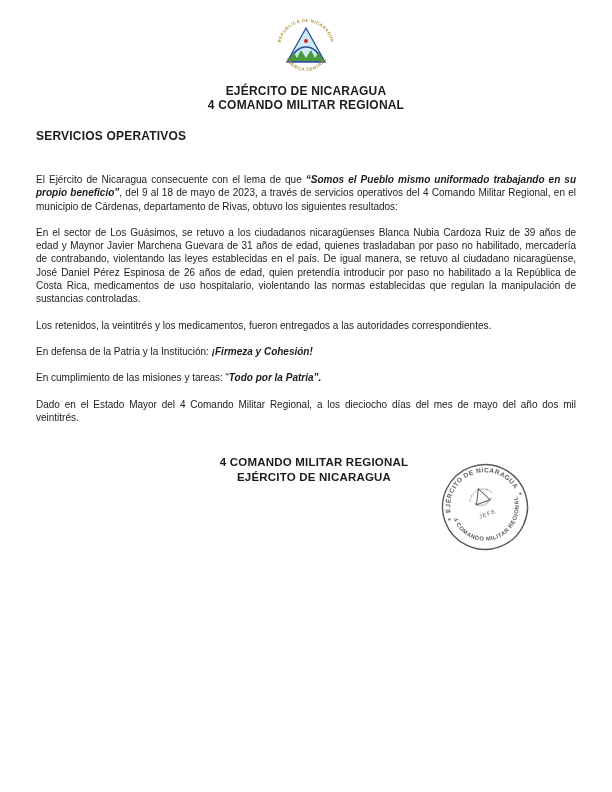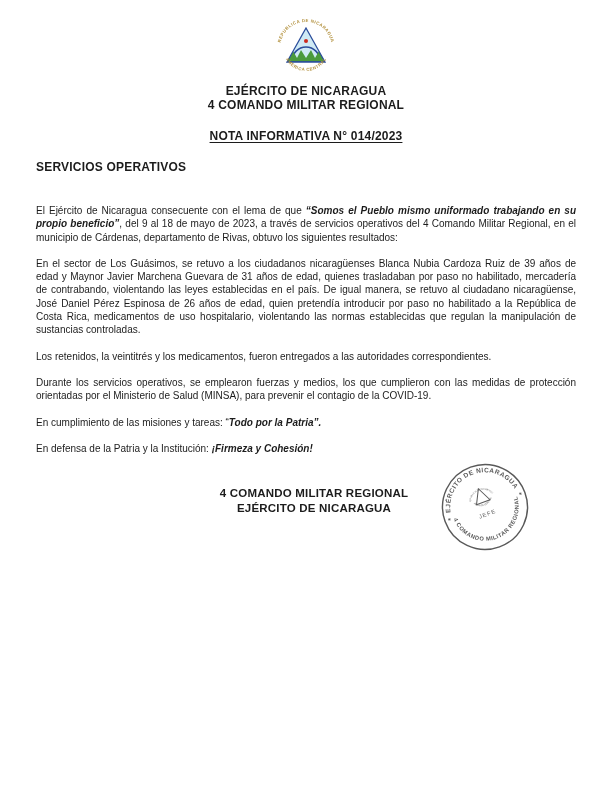--- a/index.html
+++ b/index.html
@@ -96,30 +96,29 @@
         <textPath href="#arcBottom" startOffset="50%" text-anchor="middle">AMERICA CENTRAL</textPath>
       </text>
     </svg>
   </div>
 
   <div class="org-block">
     <div>EJÉRCITO DE NICARAGUA</div>
     <div>4 COMANDO MILITAR REGIONAL</div>
   </div>
 
-  <div class="doc-title">NOTA INFORMATIVA N° 014/2023</div>
   <div class="doc-subject">SERVICIOS OPERATIVOS</div>
 
   <div class="body-text">
     <p><span>El Ejército de Nicaragua consecuente con el lema de que </span><span class="b i">“Somos el Pueblo mismo uniformado trabajando en su propio beneficio”</span><span>, del 9 al 18 de mayo de 2023, a través de servicios operativos del 4 Comando Militar Regional, en el municipio de Cárdenas, departamento de Rivas, obtuvo los siguientes resultados:</span></p>
     <p><span>En el sector de Los Guásimos, se retuvo a los ciudadanos nicaragüenses Blanca Nubia Cardoza Ruiz de 39 años de edad y Maynor Javier Marchena Guevara de 31 años de edad, quienes trasladaban por paso no habilitado, mercadería de contrabando, violentando las leyes establecidas en el país. De igual manera, se retuvo al ciudadano nicaragüense, José Daniel Pérez Espinosa de 26 años de edad, quien pretendía introducir por paso no habilitado a la República de Costa Rica, medicamentos de uso hospitalario, violentando las normas establecidas que regulan la manipulación de sustancias controladas.</span></p>
     <p><span>Los retenidos, la veintitrés y los medicamentos, fueron entregados a las autoridades correspondientes.</span></p>
-    <p><span>Durante los servicios operativos, se emplearon fuerzas y medios, los que cumplieron con las medidas de protección orientadas por el Ministerio de Salud (MINSA), para prevenir el contagio de la COVID-19.</span></p>
+    <p><span>En defensa de la Patria y la Institución: </span><span class="b i">¡Firmeza y Cohesión!</span></p>
     <p><span>En cumplimiento de las misiones y tareas: “</span><span class="b i">Todo por la Patria”.</span></p>
-    <p><span>En defensa de la Patria y la Institución: </span><span class="b i">¡Firmeza y Cohesión!</span></p>
+    <p><span>Dado en el Estado Mayor del 4 Comando Militar Regional, a los dieciocho días del mes de mayo del año dos mil veintitrés.</span></p>
   </div>
 
   <div class="signature-block">
     <div>4 COMANDO MILITAR REGIONAL</div>
     <div>EJÉRCITO DE NICARAGUA</div>
   </div>
 
   <svg class="seal" viewBox="0 0 88 88">
     <defs>
       <path id="sealArcTop" d="M 10,44 A 34,34 0 0 1 78,44" fill="none"></path>

